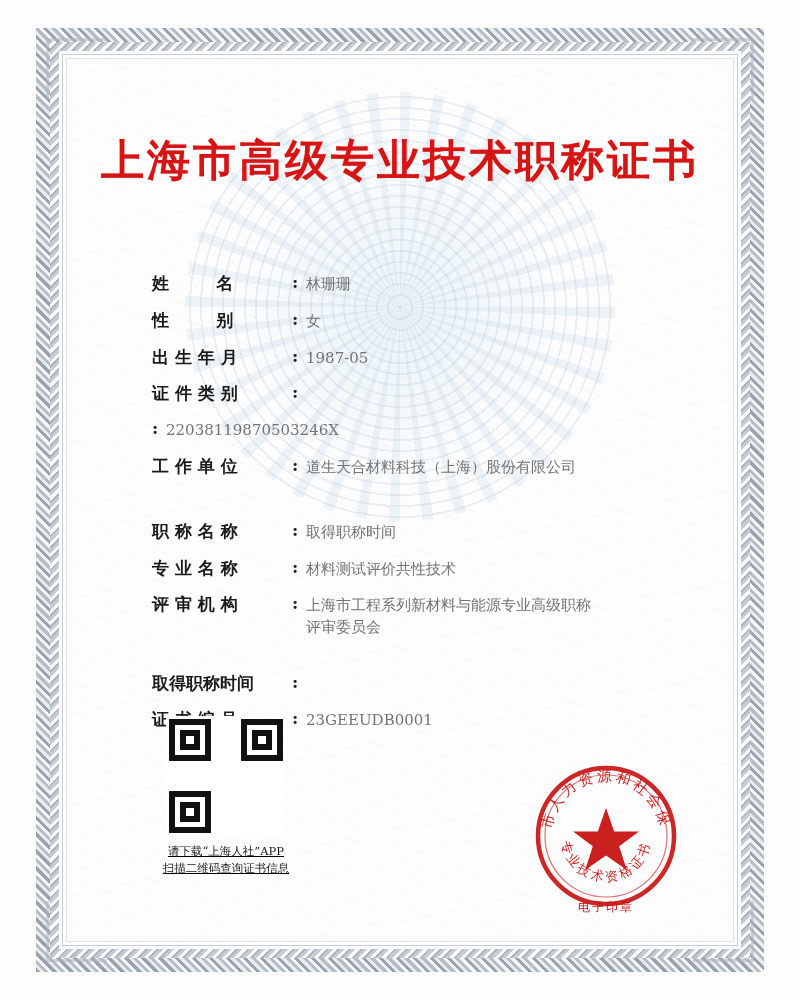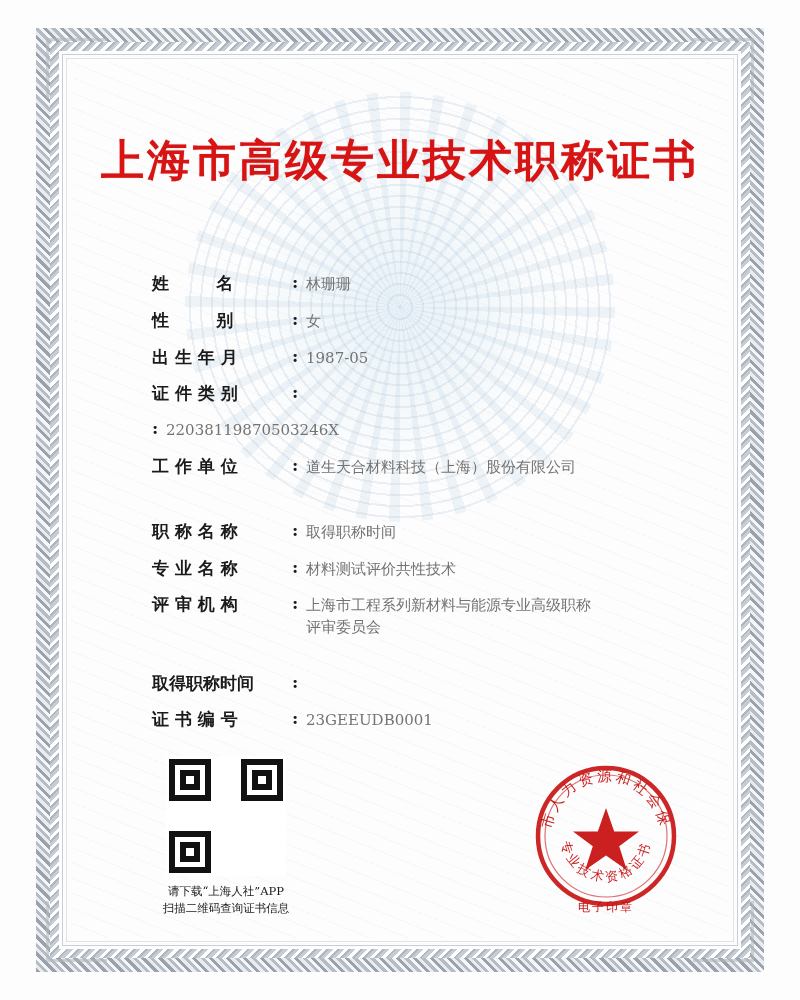--- a/index.html
+++ b/index.html
@@ -181,23 +181,24 @@
     padding-top: 2px;
     white-space: pre-line;
   }
   .group-gap { height: 28px; }
   .group-gap-sm { height: 20px; }
 
   
   .qr-wrap {
     position: absolute;
     left: 158px;
-    top: 756px;
+    top: 716px;
     width: 136px;
     text-align: center;
+    text-decoration: underline;
   }
   .qr {
     width: 120px;
     height: 120px;
     margin: 0 auto;
     background-color: #ffffff;
     background-image:
       repeating-linear-gradient(90deg, #111 0 4px, #fff 4px 8px),
       repeating-linear-gradient(0deg, rgba(17,17,17,0.92) 0 4px, rgba(255,255,255,0.92) 4px 8px);
     background-blend-mode: screen;

